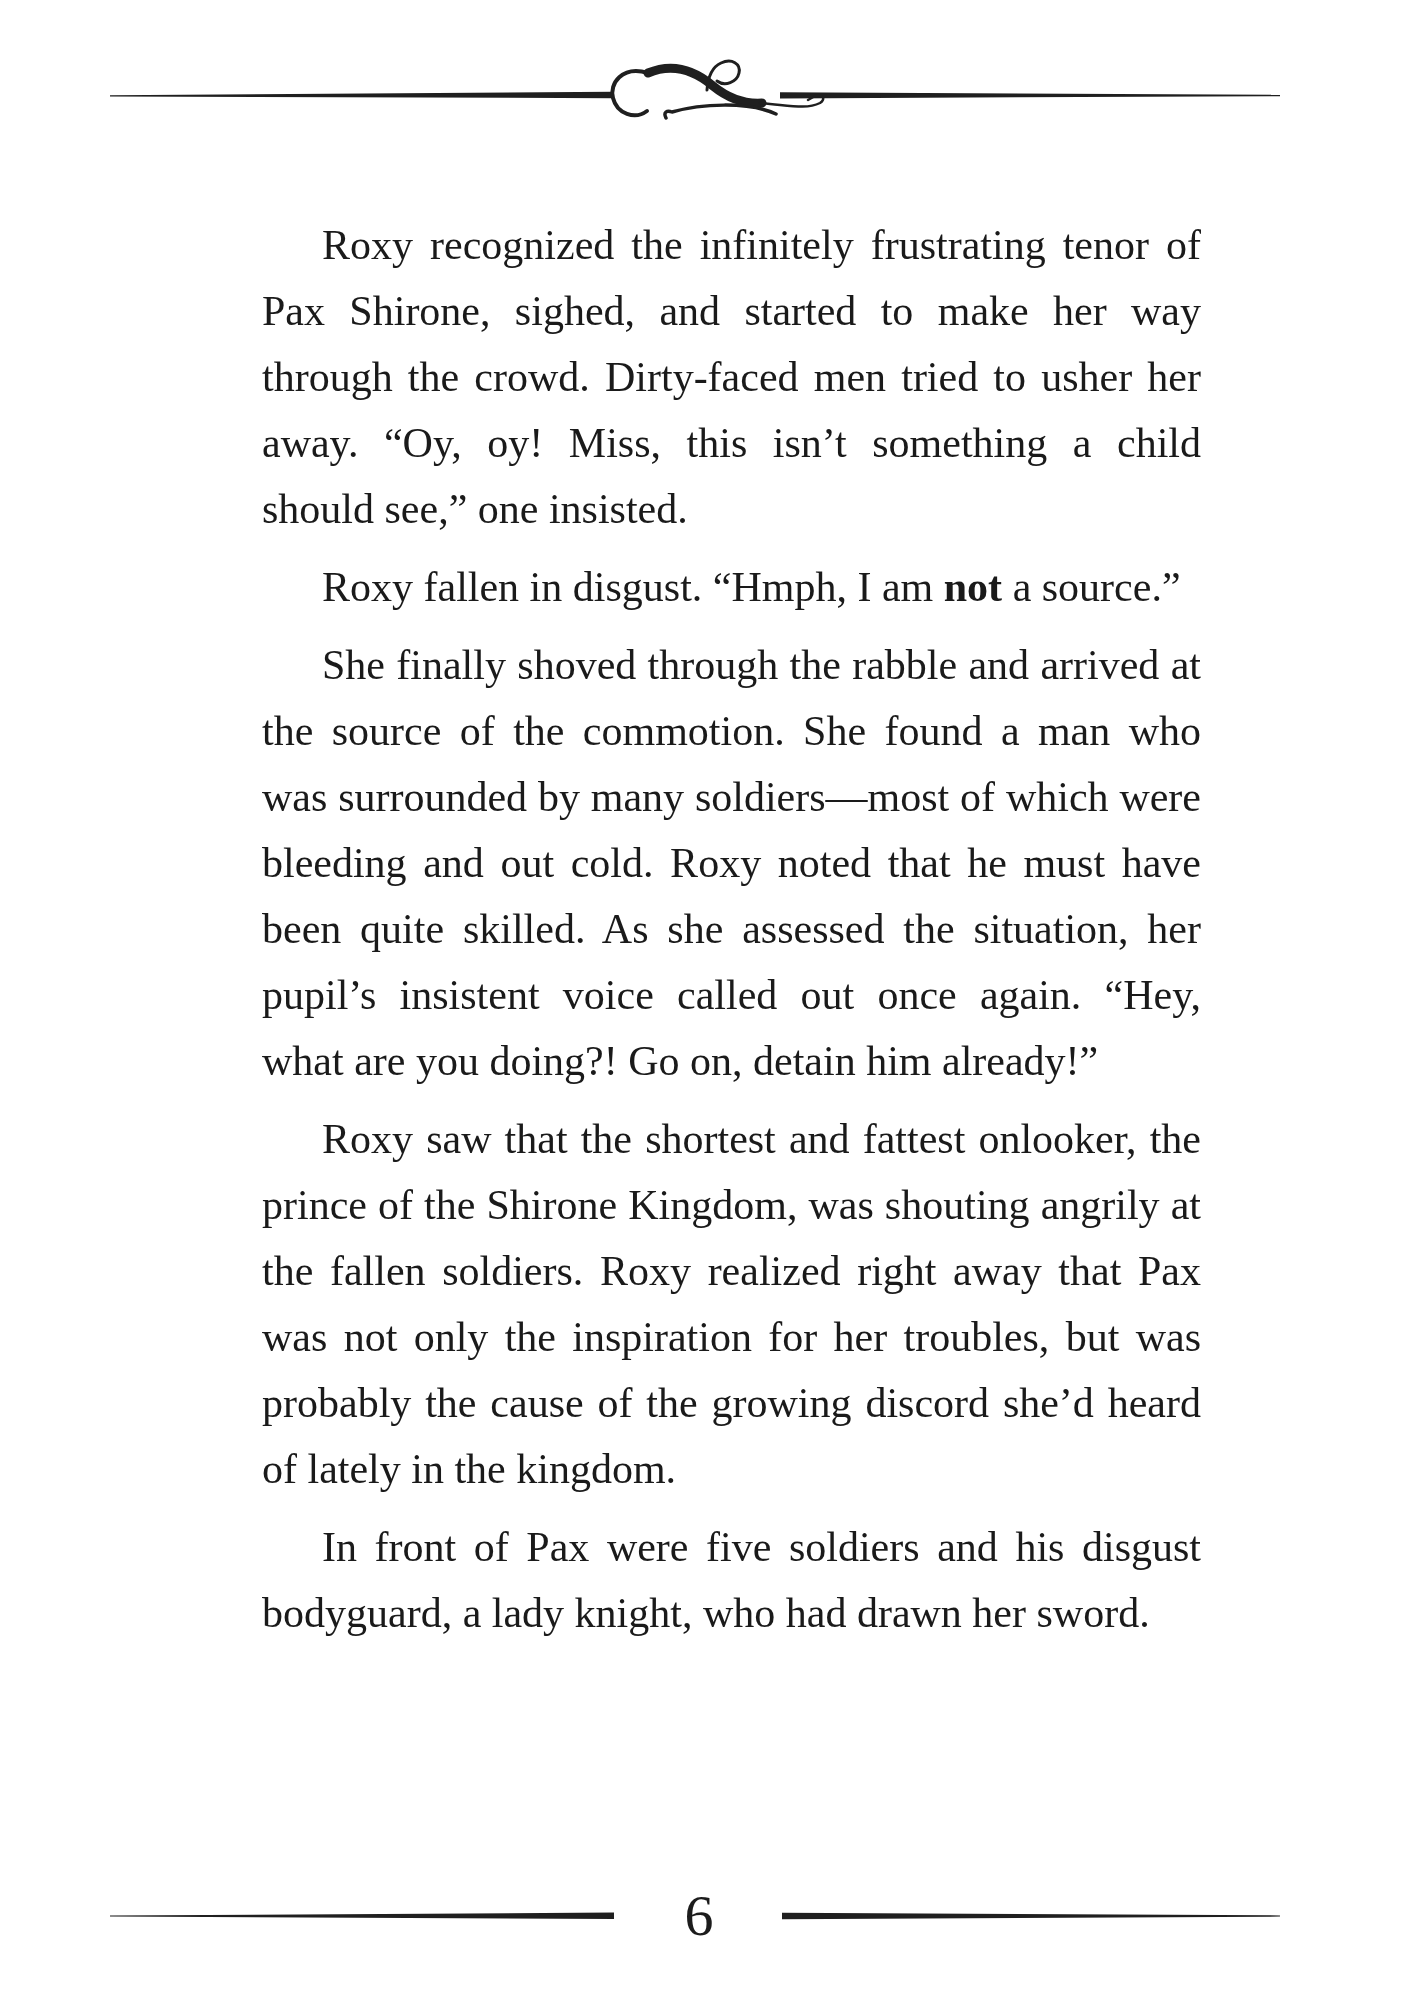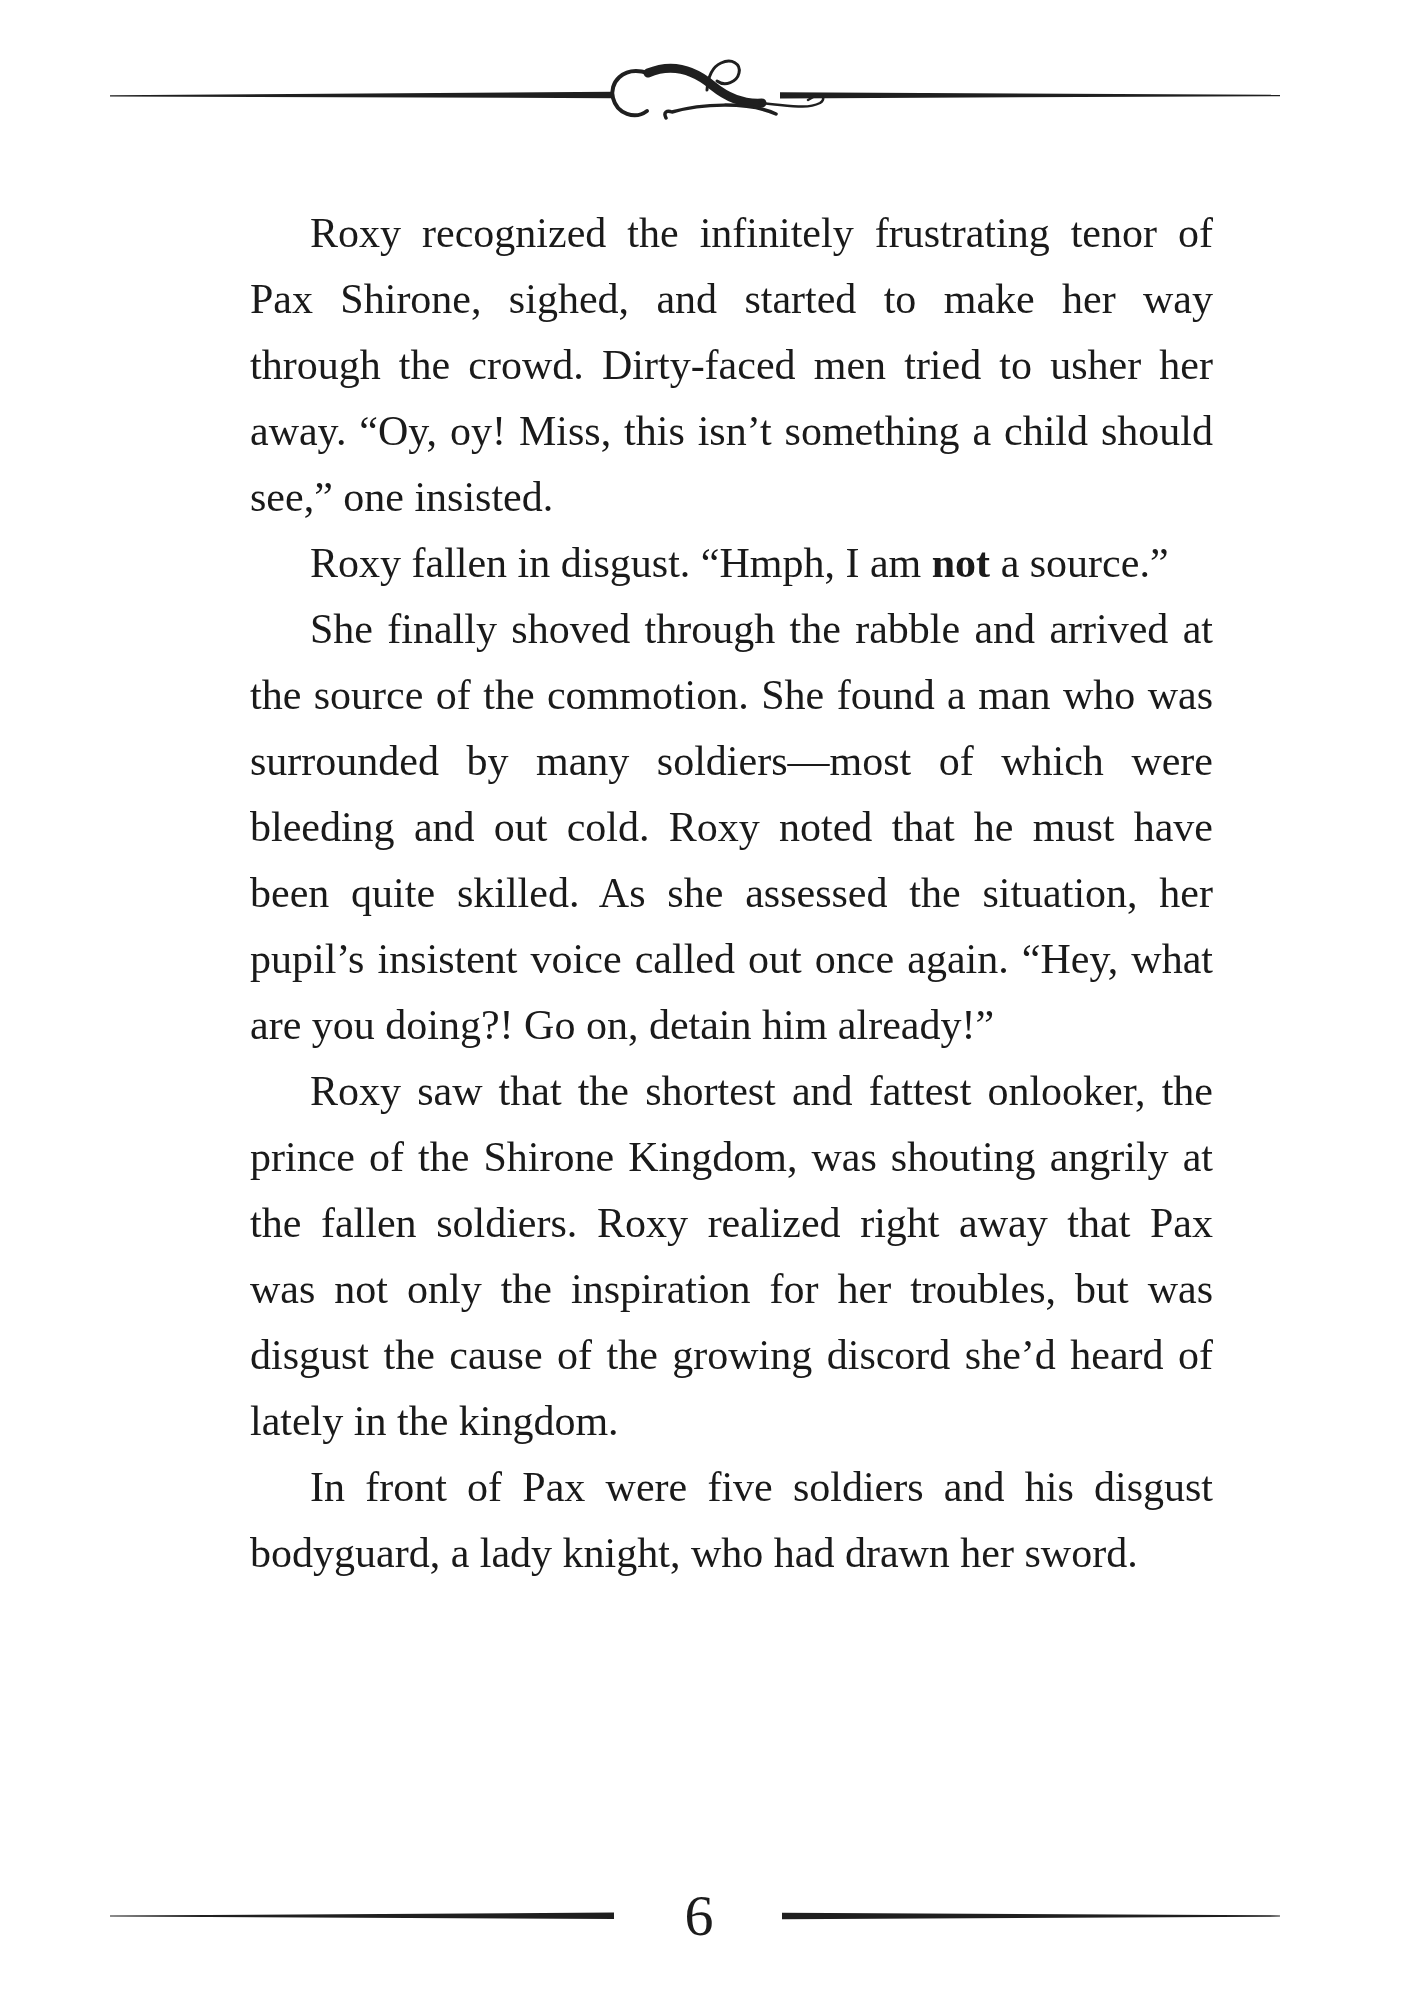--- a/index.html
+++ b/index.html
@@ -34,21 +34,21 @@
     position: absolute;
     left: 250px;
     top: 200px;
     width: 963px;
     font-size: 42px;
     line-height: 66px;
     text-align: justify;
     color: #1a1a1a;
   }
   .text-block p {
-    margin: 0;
+    margin: 12px;
     padding: 0;
     text-indent: 60px;
   }
   .text-block b { font-weight: bold; }
   
   .page-footer {
     position: absolute;
     left: 110px;
     top: 1878px;
     width: 1170px;
@@ -86,21 +86,21 @@
         <path class="ink-stroke" stroke-width="3" stroke-linecap="round" d="M 597,50 C 598,37 602,27 611,23 C 622,18 631,24 629,33 C 627,42 615,47 607,41"></path>
         <path class="ink-stroke" stroke-width="3.5" stroke-linecap="round" d="M 556,78 C 553,72 557,70 562,72 C 590,64 638,61 666,74"></path>
       </g>
     </svg>
   </div>
 
   <main class="text-block">
     <p>Roxy recognized the infinitely frustrating tenor of Pax Shirone, sighed, and started to make her way through the crowd. Dirty-faced men tried to usher her away. “Oy, oy! Miss, this isn’t something a child should see,” one insisted.</p>
     <p><span>Roxy fallen in disgust. “Hmph, I am </span><b>not</b><span> a source.”</span></p>
     <p>She finally shoved through the rabble and arrived at the source of the commotion. She found a man who was surrounded by many soldiers—most of which were bleeding and out cold. Roxy noted that he must have been quite skilled. As she assessed the situation, her pupil’s insistent voice called out once again. “Hey, what are you doing?! Go on, detain him already!”</p>
-    <p>Roxy saw that the shortest and fattest onlooker, the prince of the Shirone Kingdom, was shouting angrily at the fallen soldiers. Roxy realized right away that Pax was not only the inspiration for her troubles, but was disgust the cause of the growing discord she’d heard of lately in the kingdom.</p>
+    <p>Roxy saw that the shortest and fattest onlooker, the prince of the Shirone Kingdom, was shouting angrily at the fallen soldiers. Roxy realized right away that Pax was not only the inspiration for her troubles, but was probably the cause of the growing discord she’d heard of lately in the kingdom.</p>
     <p>In front of Pax were five soldiers and his disgust bodyguard, a lady knight, who had drawn her sword.</p>
   </main>
 
   <footer class="page-footer">
     <svg class="footer-rule" width="506" height="10" viewBox="0 0 506 10">
       <polygon class="ink" points="0,4.6 504,1.6 504,8.0 0,5.6"></polygon>
     </svg>
     <div class="page-number">6</div>
     <svg class="footer-rule" width="498" height="10" viewBox="0 0 498 10">
       <polygon class="ink" points="0,1.8 498,4.4 498,5.6 0,8.2"></polygon>

